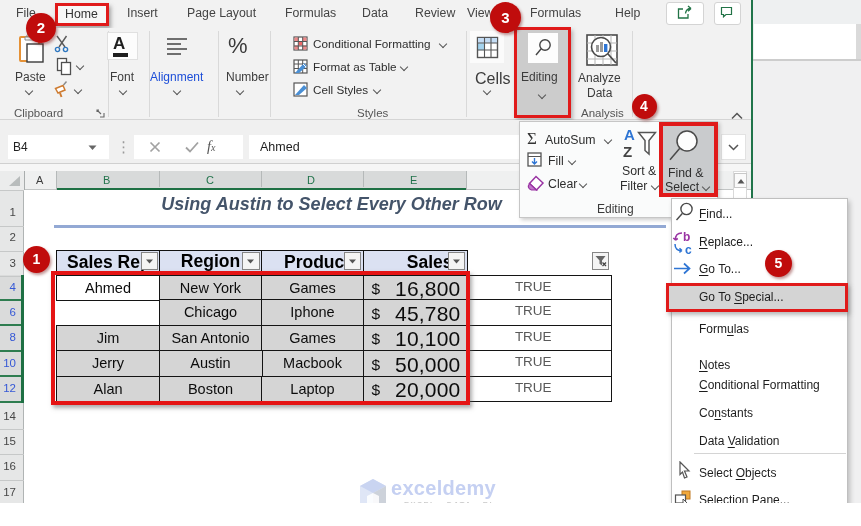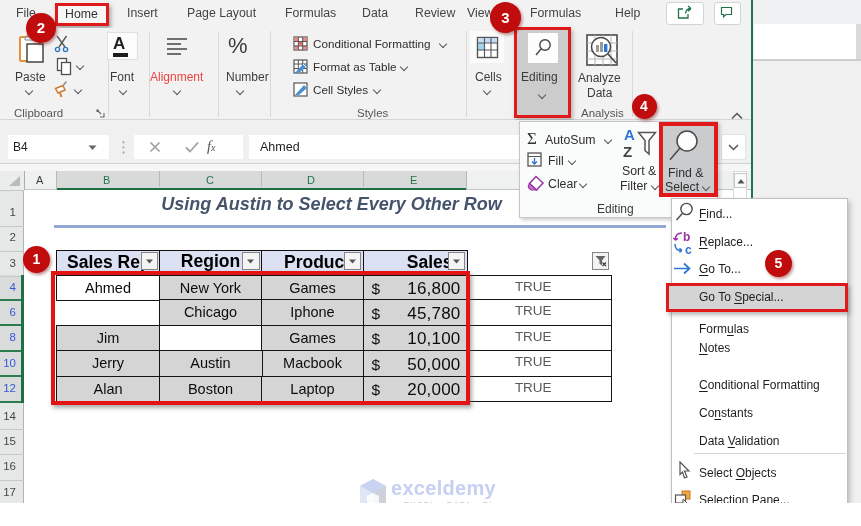--- a/index.html
+++ b/index.html
@@ -81,21 +81,21 @@
 <div class="abs" style="left:107px;top:32px;width:31px;height:28px;background:#fcfcfc;border:1px solid #e0e0e0;box-sizing:border-box;"></div>
 <div class="abs" style="left:113px;top:34px;font-size:17px;font-weight:bold;color:#1e1e1e;">A</div>
 <div class="abs" style="left:113px;top:53px;width:15px;height:3.5px;background:#1e1e1e;"></div>
 <div class="lbl" style="left:110px;top:70px;font-size:12px;color:#3c3c3c;">Font</div>
 <div class="chev" style="left:120px;top:88px;"></div>
 <div class="abs" style="left:149px;top:31px;width:1px;height:86px;background:#d9d9d9;"></div>
 
 <svg class="abs" style="left:165px;top:37px;" width="24" height="20" viewBox="0 0 24 20">
  <path d="M2 2 H22 M2 7 H16 M2 12 H22 M2 17 H16" stroke="#444" stroke-width="1.7"></path>
 </svg>
-<div class="lbl" style="left:150px;top:70px;font-size:12px;color:#ef4444;">Alignment</div>
+<div class="lbl" style="left:150px;top:70px;font-size:12px;color:#1d4ed8;">Alignment</div>
 <div class="chev" style="left:174px;top:88px;"></div>
 <div class="abs" style="left:218px;top:31px;width:1px;height:86px;background:#d9d9d9;"></div>
 
 <div class="abs" style="left:228px;top:33px;font-size:22px;color:#3a3a3a;">%</div>
 <div class="lbl" style="left:226px;top:70px;font-size:12px;color:#3c3c3c;">Number</div>
 <div class="chev" style="left:237px;top:88px;"></div>
 <div class="abs" style="left:270px;top:31px;width:1px;height:86px;background:#d9d9d9;"></div>
 
 <svg class="abs" style="left:293px;top:36px;" width="15" height="15" viewBox="0 0 15 15">
  <rect x="1" y="1" width="13" height="13" fill="#fff" stroke="#555" stroke-width="1.2"></rect>
@@ -125,21 +125,21 @@
 <div class="lbl" style="left:357px;top:107px;color:#555;">Styles</div>
 <div class="abs" style="left:466px;top:31px;width:1px;height:86px;background:#d9d9d9;"></div>
 
 <div class="abs" style="left:470px;top:31px;width:34px;height:32px;background:#fbfbfb;"></div>
 <svg class="abs" style="left:476px;top:36px;" width="23" height="23" viewBox="0 0 23 23">
  <rect x="1.5" y="1.5" width="20" height="20" fill="#fff" stroke="#555" stroke-width="1.4"></rect>
  <rect x="2" y="2" width="19" height="5" fill="#c4dcf4"></rect>
  <rect x="2" y="7.2" width="7" height="7" fill="#5aaee0" opacity=".55"></rect>
  <path d="M1.5 7 H21.5 M1.5 14 H21.5 M8.5 1.5 V21.5 M15 1.5 V21.5" stroke="#555" stroke-width="1.1"></path>
 </svg>
-<div class="lbl" style="left:475px;top:70px;font-size:12px;color:#3c3c3c;">Cells</div>
+<div class="lbl" style="left:475px;top:70px;font-size:16px;color:#3c3c3c;">Cells</div>
 <div class="chev" style="left:484px;top:88px;"></div>
 
 <div class="abs" style="left:516px;top:28px;width:54px;height:90px;background:#cccccc;"></div>
 <div class="abs" style="left:528px;top:33px;width:30px;height:30px;background:#fdfdfd;"></div>
 <svg class="abs" style="left:534px;top:38px;" width="19" height="20" viewBox="0 0 19 20">
  <circle cx="11" cy="7" r="5.2" fill="none" stroke="#444" stroke-width="1.4"></circle>
  <path d="M7.2 10.8 L2 17" stroke="#444" stroke-width="1.4"></path>
 </svg>
 <div class="lbl" style="left:521px;top:70px;font-size:12px;color:#3c3c3c;">Editing</div>
 <div class="chev" style="left:539px;top:92px;"></div>
@@ -251,21 +251,21 @@
 .r6{top:299.4px;height:26.7px;}
 .r8{top:324.6px;height:27.1px;}
 .r10{top:350.2px;height:27.1px;}
 .r12{top:375.8px;height:26.5px;}
 .cB{left:56px;width:104px;}
 .cC{left:158.5px;width:104px;}
 .cD{left:261px;width:103px;}
 .cE{left:362.5px;width:105px;}
 .cF{left:466px;width:145.5px;background:#fff;color:#595959;font-size:13.5px;text-indent:-11px;line-height:21.5px;}
 .dol{position:absolute;left:8px;font-size:15.5px;top:50%;transform:translateY(-50%);}
-.num{position:absolute;right:6px;font-size:17px;top:50%;transform:translateY(-50%);letter-spacing:0.2px;}
+.num{position:absolute;right:6px;font-size:21px;top:50%;transform:translateY(-50%);letter-spacing:0.2px;}
 </style>
 
 <div class="hcell" style="left:56px;width:104px;">
       <span style="position:absolute;left:10px;top:1px;white-space:nowrap;">Sales Rep</span>
     </div>
 <div class="hcell" style="left:158.5px;width:104px;text-align:center;line-height:21px;">Region</div>
 <div class="hcell" style="left:261px;width:103px;">
       <span style="position:absolute;left:22px;top:1px;white-space:nowrap;">Product</span>
     </div>
 <div class="hcell" style="left:362.5px;width:105px;">
@@ -297,20 +297,21 @@
     </div>
 <div class="dcell cF r4">TRUE</div>
 <div class="dcell cC r6">Chicago</div>
 <div class="dcell cD r6">Iphone</div>
 <div class="dcell cE r6">
       <span class="dol">$</span>
       <span class="num">45,780</span>
     </div>
 <div class="dcell cF r6">TRUE</div>
 <div class="dcell cB r8">Jim</div>
+<div class="dcell cC r8">San Antonio</div>
 <div class="dcell cD r8">Games</div>
 <div class="dcell cE r8">
       <span class="dol">$</span>
       <span class="num">10,100</span>
     </div>
 <div class="dcell cF r8">TRUE</div>
 <div class="dcell cB r10">Jerry</div>
 <div class="dcell cD r10">Macbook</div>
 <div class="dcell cC r10">Austin</div>
 <div class="dcell cE r10">
@@ -384,21 +385,21 @@
 <div class="abs" style="left:665px;top:180px;font-size:12.3px;color:#2e2e2e;z-index:7;">Select</div>
 <div class="chev" style="left:703px;top:184px;z-index:7;"></div>
 
 <div class="abs" style="left:671px;top:197.5px;width:177px;height:316px;background:#fff;border:1px solid #bfbfbf;box-shadow:2px 3px 5px rgba(0,0,0,.22);box-sizing:border-box;z-index:8;"></div>
 <div class="mi" style="top:207px;z-index:9;"><u>F</u>ind...</div>
 <div class="mi" style="top:234.5px;z-index:9;"><u>R</u>eplace...</div>
 <div class="mi" style="top:261.5px;z-index:9;"><u>G</u>o To...</div>
 <div class="abs" style="left:669px;top:285.5px;width:176px;height:23px;background:#d4d4d4;z-index:9;"></div>
 <div class="mi" style="top:290px;z-index:10;">Go To <u>S</u>pecial...</div>
 <div class="mi" style="top:321.5px;z-index:9;">Form<u>u</u>las</div>
-<div class="mi" style="top:341px;z-index:9;"><u>N</u>otes</div>
+<div class="mi" style="top:358px;z-index:9;"><u>N</u>otes</div>
 <div class="mi" style="top:378px;z-index:9;"><u>C</u>onditional Formatting</div>
 <div class="mi" style="top:406px;z-index:9;">Co<u>n</u>stants</div>
 <div class="mi" style="top:434px;z-index:9;">Data <u>V</u>alidation</div>
 <div class="abs" style="left:694px;top:452.5px;width:152px;height:1px;background:#d4d4d4;z-index:9;"></div>
 <div class="mi" style="top:465.5px;z-index:9;">Select <u>O</u>bjects</div>
 <div class="mi" style="top:493px;z-index:9;">Selection <u>P</u>ane...</div>
 
 <svg class="abs" style="left:675px;top:202px;z-index:9;" width="19" height="20" viewBox="0 0 19 20">
  <circle cx="11.5" cy="7" r="5.6" fill="none" stroke="#4a4a4a" stroke-width="1.4"></circle>
  <path d="M7.3 11.5 L1.5 18" stroke="#4a4a4a" stroke-width="1.4"></path>

